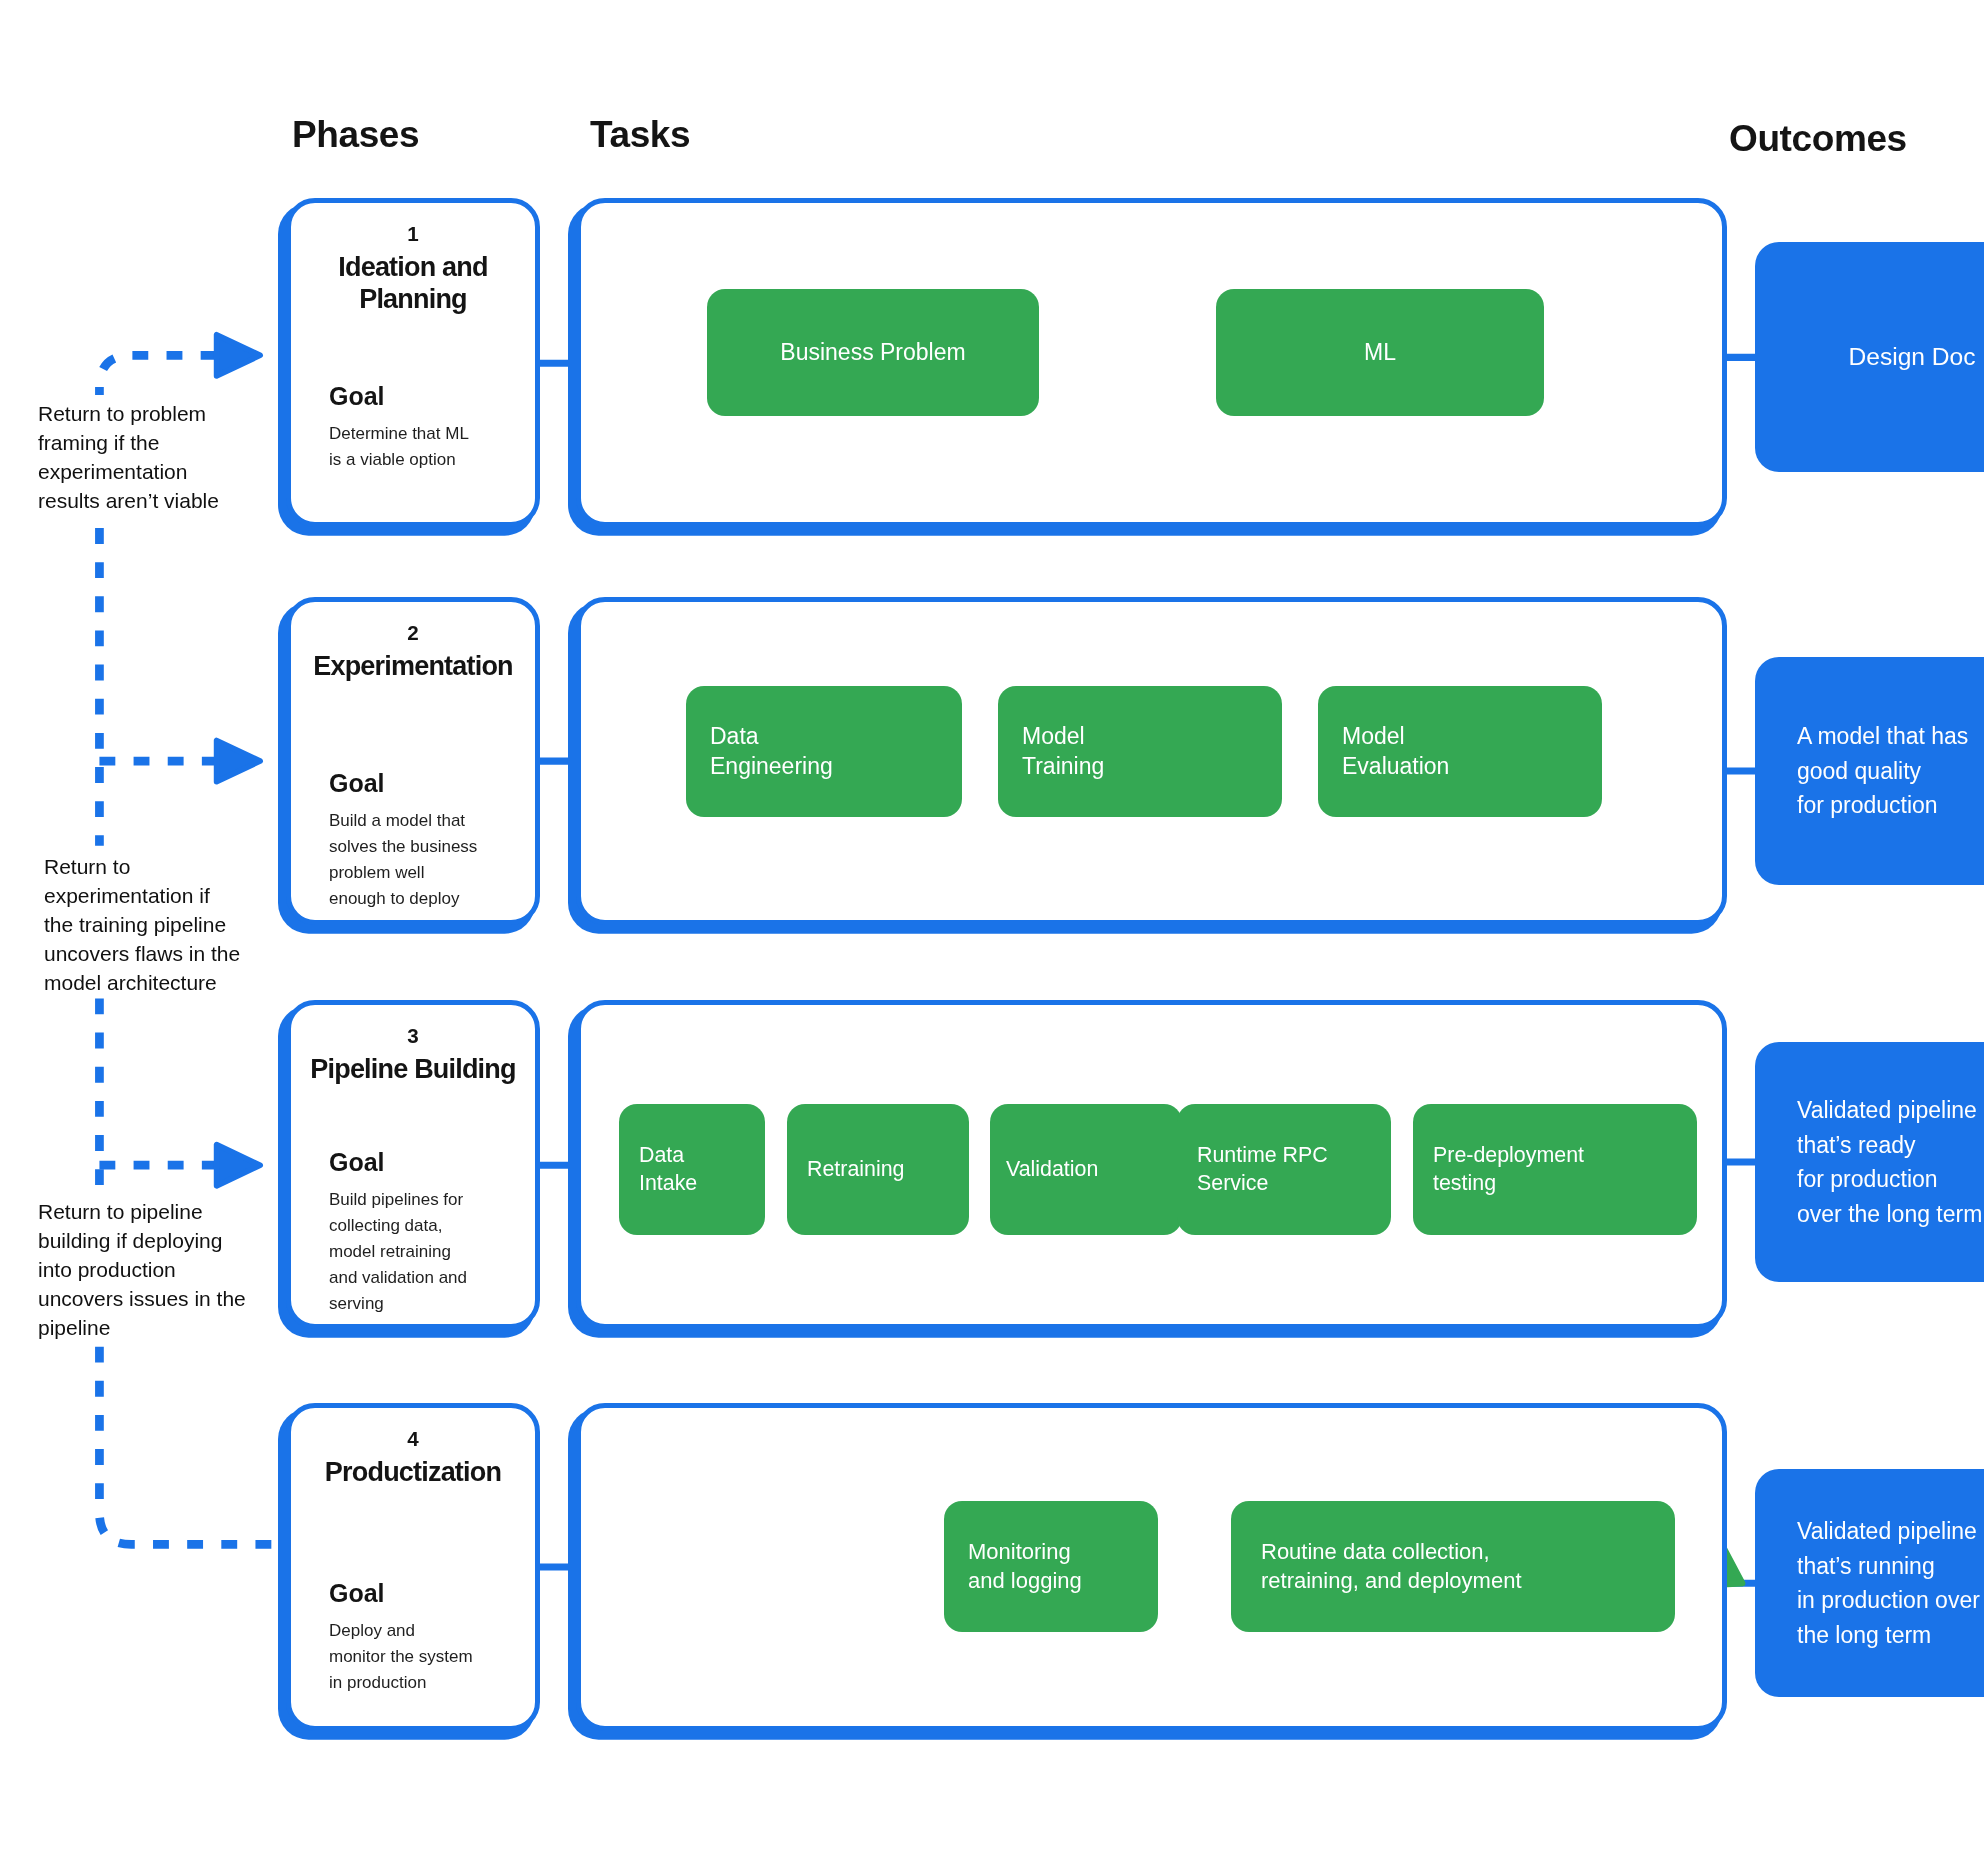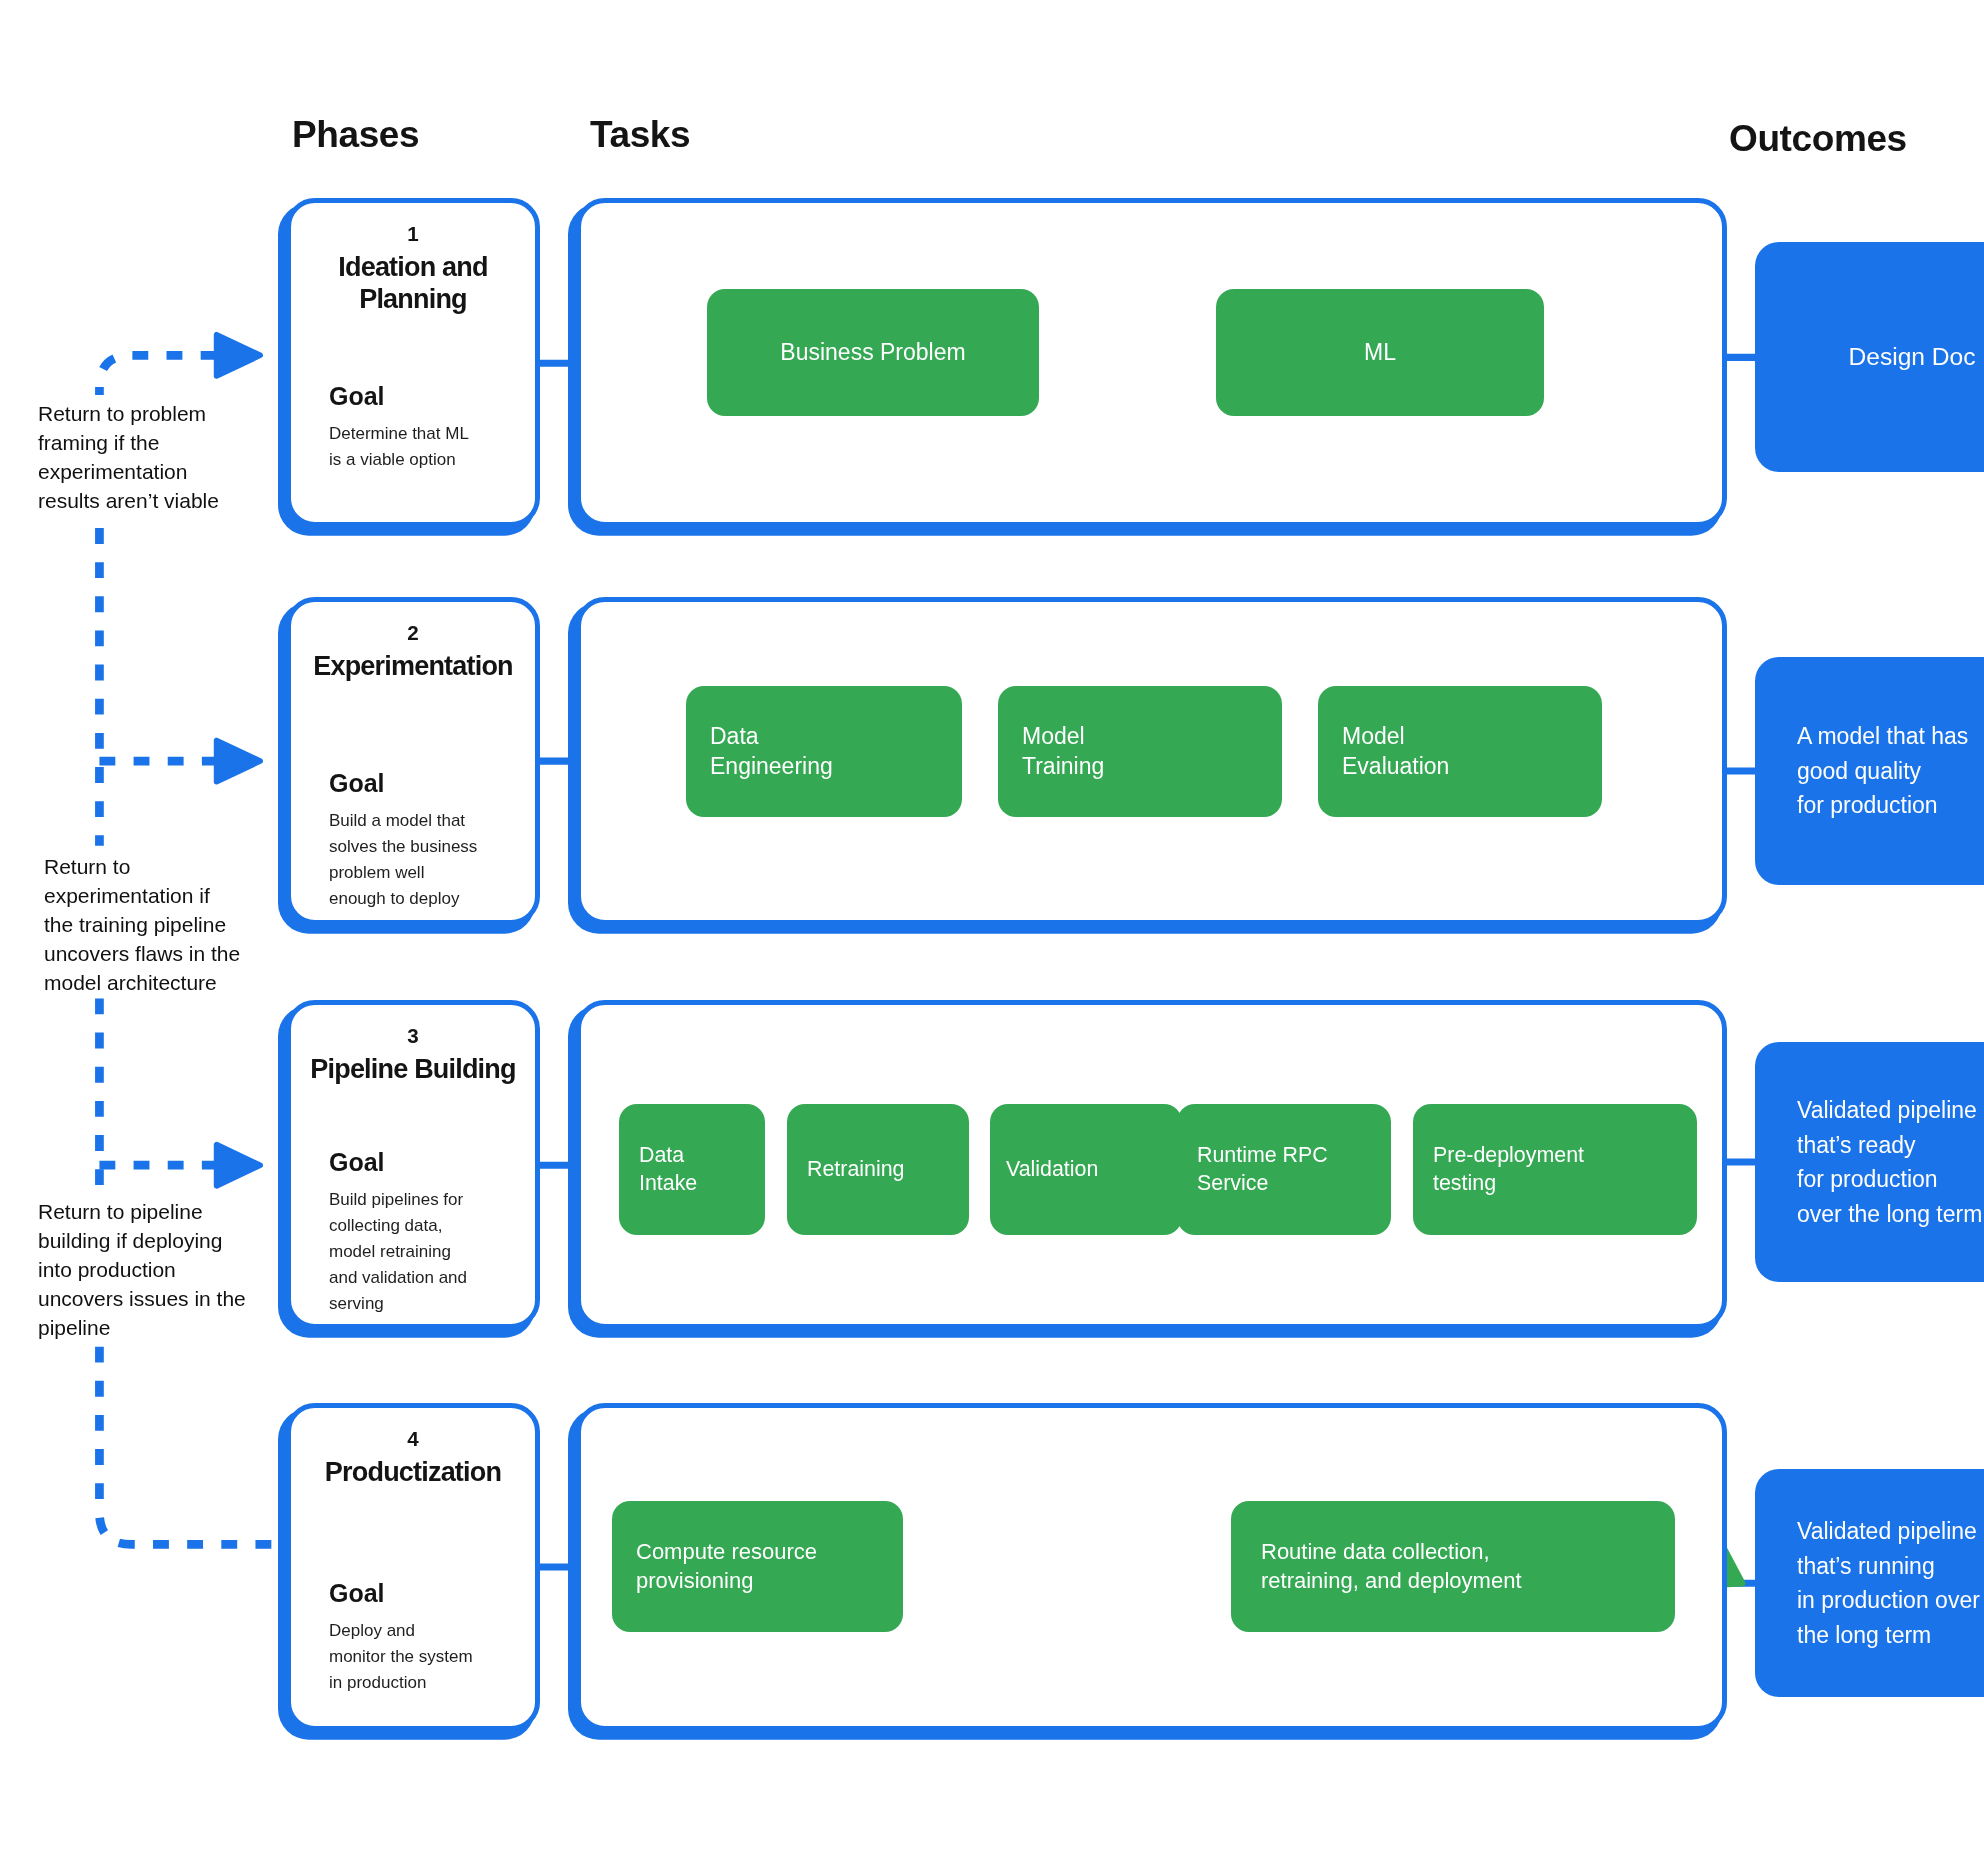--- a/index.html
+++ b/index.html
@@ -220,22 +220,22 @@
       <div class="pnum">4</div>
       <div class="ptitle">Productization</div>
       <div class="goalwrap g4">
         <div class="goal-label">Goal</div>
         <div class="goal-text">Deploy and
 monitor the system
 in production</div>
       </div>
     </div>
     <div class="tasks-panel r4"></div>
-    <div class="task t-crp">Compute resource
-provisioning</div>
+    <div class="task t-mlog">Monitoring
+and logging</div>
     <div class="task t-rdc">Routine data collection,
 retraining, and deployment</div>
     <div class="outcome o4">Validated pipeline
 that’s running
 in production over
 the long term</div>
 
     <div class="note n1">Return to problem
 framing if the
 experimentation

